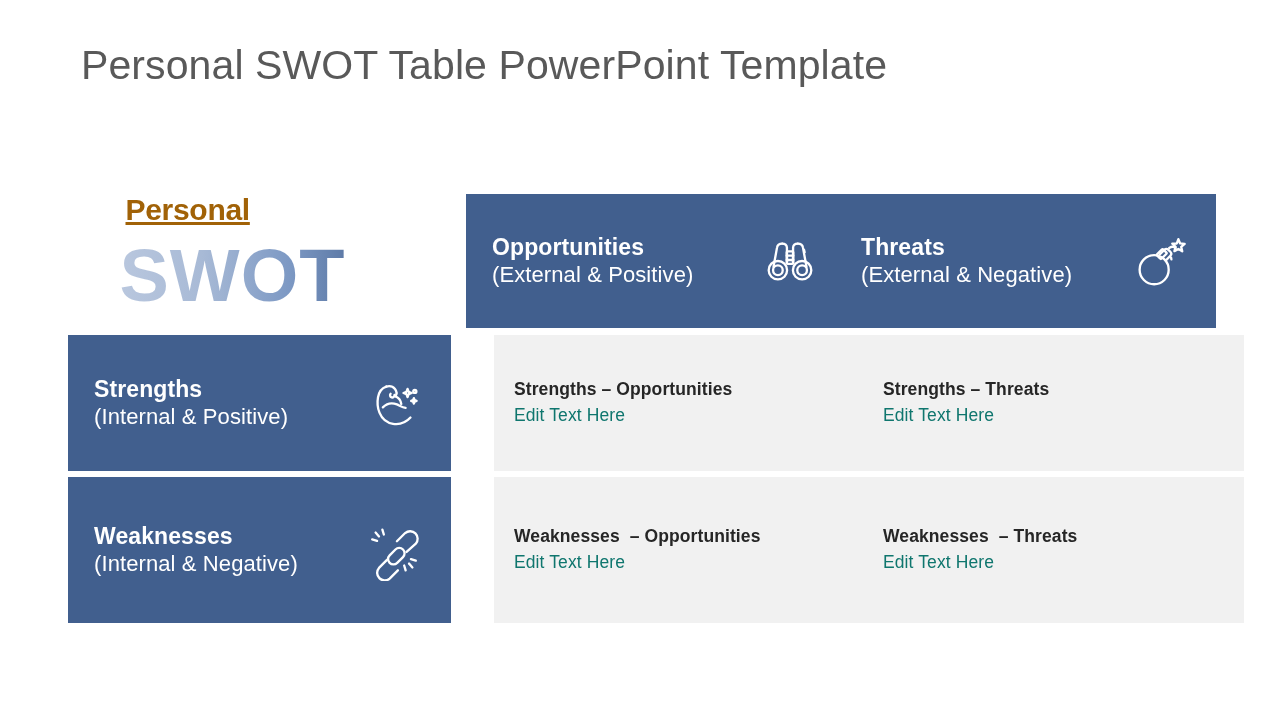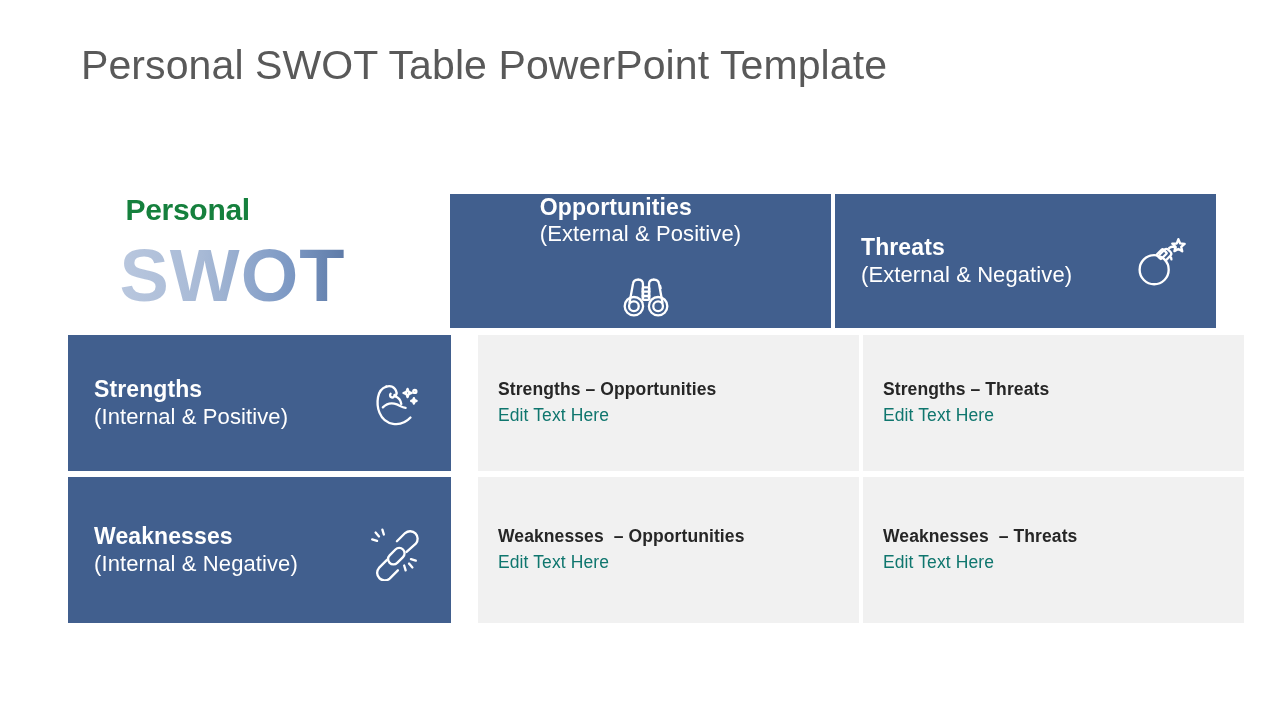--- a/index.html
+++ b/index.html
@@ -43,24 +43,25 @@
     flex-direction: column;
     align-items: center;
     justify-content: center;
   }
   .logo-inner {
     width: 272px;
   }
   .logo-personal {
     font-size: 30px;
     font-weight: bold;
-    color: #15803d;
+    color: #a16207;
     line-height: 1;
     letter-spacing: -0.3px;
     padding-left: 6px;
+    text-decoration: underline;
   }
   .logo-swot {
     font-size: 74px;
     font-weight: bold;
     line-height: 0.95;
     letter-spacing: 1px;
     margin-top: 16px;
     background-image: linear-gradient(to right, #B9C7DE 0%, #A8BAD6 30%, #7D99C4 62%, #44618F 100%);
     -webkit-background-clip: text;
     background-clip: text;
@@ -87,21 +88,21 @@
     color: #262626;
     flex-direction: column;
     align-items: flex-start;
     justify-content: center;
     padding: 0 20px;
     margin-left: 28px;
   }
 
   
   .col-1 { left: 68px;  width: 383px; gap: 48px; }
-  .col-2 { left: 450px; width: 381px; flex-direction: column; }
+  .col-2 { left: 466px; width: 381px; }
   .col-3 { left: 835px; width: 381px; }
 
   
   .row-head { top: 194px; height: 134px; }
   .row-2    { top: 335px; height: 136px; }
   .row-3    { top: 477px; height: 146px; }
 
   
   .head-text { line-height: 1.18; }
   .head-title {

